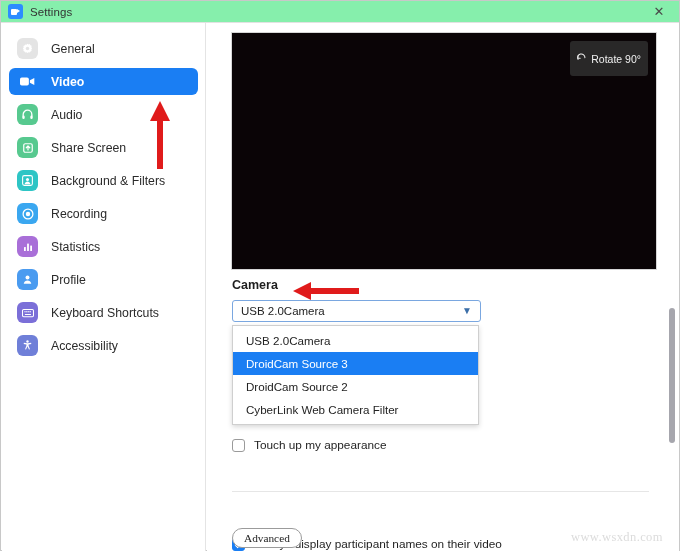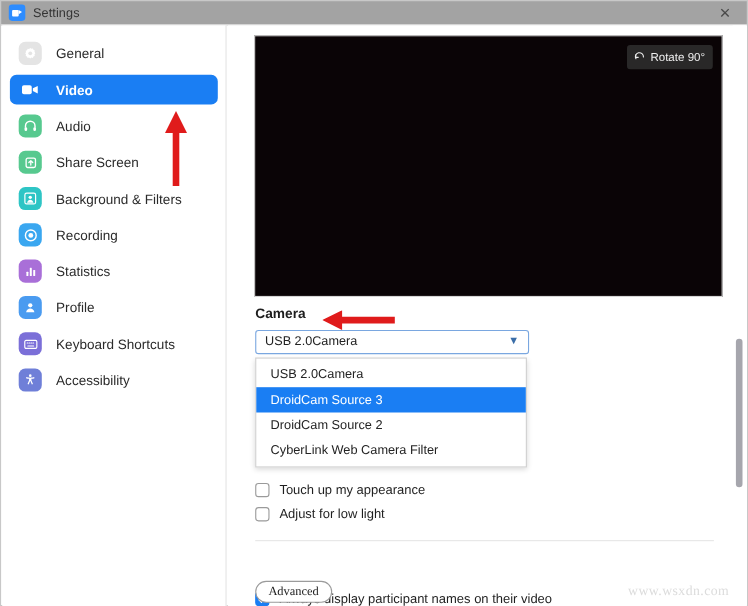--- a/index.html
+++ b/index.html
@@ -13,21 +13,21 @@
     position: relative;
     width: 680px; height: 551px;
     background: #ffffff;
     border: 1px solid #c8c8c8;
   }
 
   
   #titlebar {
     position: absolute; left: 0; top: 0;
     width: 678px; height: 22px;
-    background: #a3a3a3;
+    background: #86efac;
     border-bottom: 1px solid #e2e2e2;
     display: flex; align-items: center;
   }
   #tb-icon {
     width: 15px; height: 15px; margin-left: 7px; margin-right: 7px;
     background: #2d8cff; border-radius: 3px;
     position: relative; flex: none;
   }
   #tb-icon::after {
     content: ""; position: absolute; left: 3px; top: 4.5px;
@@ -100,21 +100,21 @@
   }
 
   #video-preview {
     position: absolute; left: 24px; top: 9px;
     width: 426px; height: 238px;
     background: #0a0406;
     border: 1px solid #d6d6d6;
   }
   #rotate-btn {
     position: absolute; right: 8px; top: 8px;
-    height: 22px;
+    height: 35px;
     background: rgba(45,45,45,.88);
     border-radius: 3px;
     display: flex; align-items: center;
     padding: 0 7px 0 6px;
     cursor: pointer;
   }
   #rotate-btn .rb-label {
     color: #efefef; font-size: 10.5px; margin-left: 4px; white-space: nowrap;
   }
 
@@ -365,24 +365,20 @@
       <div class="dd-item selected">DroidCam Source 3</div>
       <div class="dd-item">DroidCam Source 2</div>
       <div class="dd-item">CyberLink Web Camera Filter</div>
     </div>
 
     <div class="chk-row" id="row-touchup">
       <span class="chk"></span>
       <span class="chk-label">Touch up my appearance</span>
     </div>
 
-    <div class="chk-row" id="row-lowlight">
-      <span class="chk"></span>
-      <span class="chk-label">Adjust for low light</span>
-    </div>
 
     <div class="divider" id="div-1"></div>
 
     <div class="chk-row" id="row-names">
       <span class="chk checked"></span>
       <span class="chk-label">Always display participant names on their video</span>
     </div>
 
     <div id="advanced-btn">Advanced</div>
 

